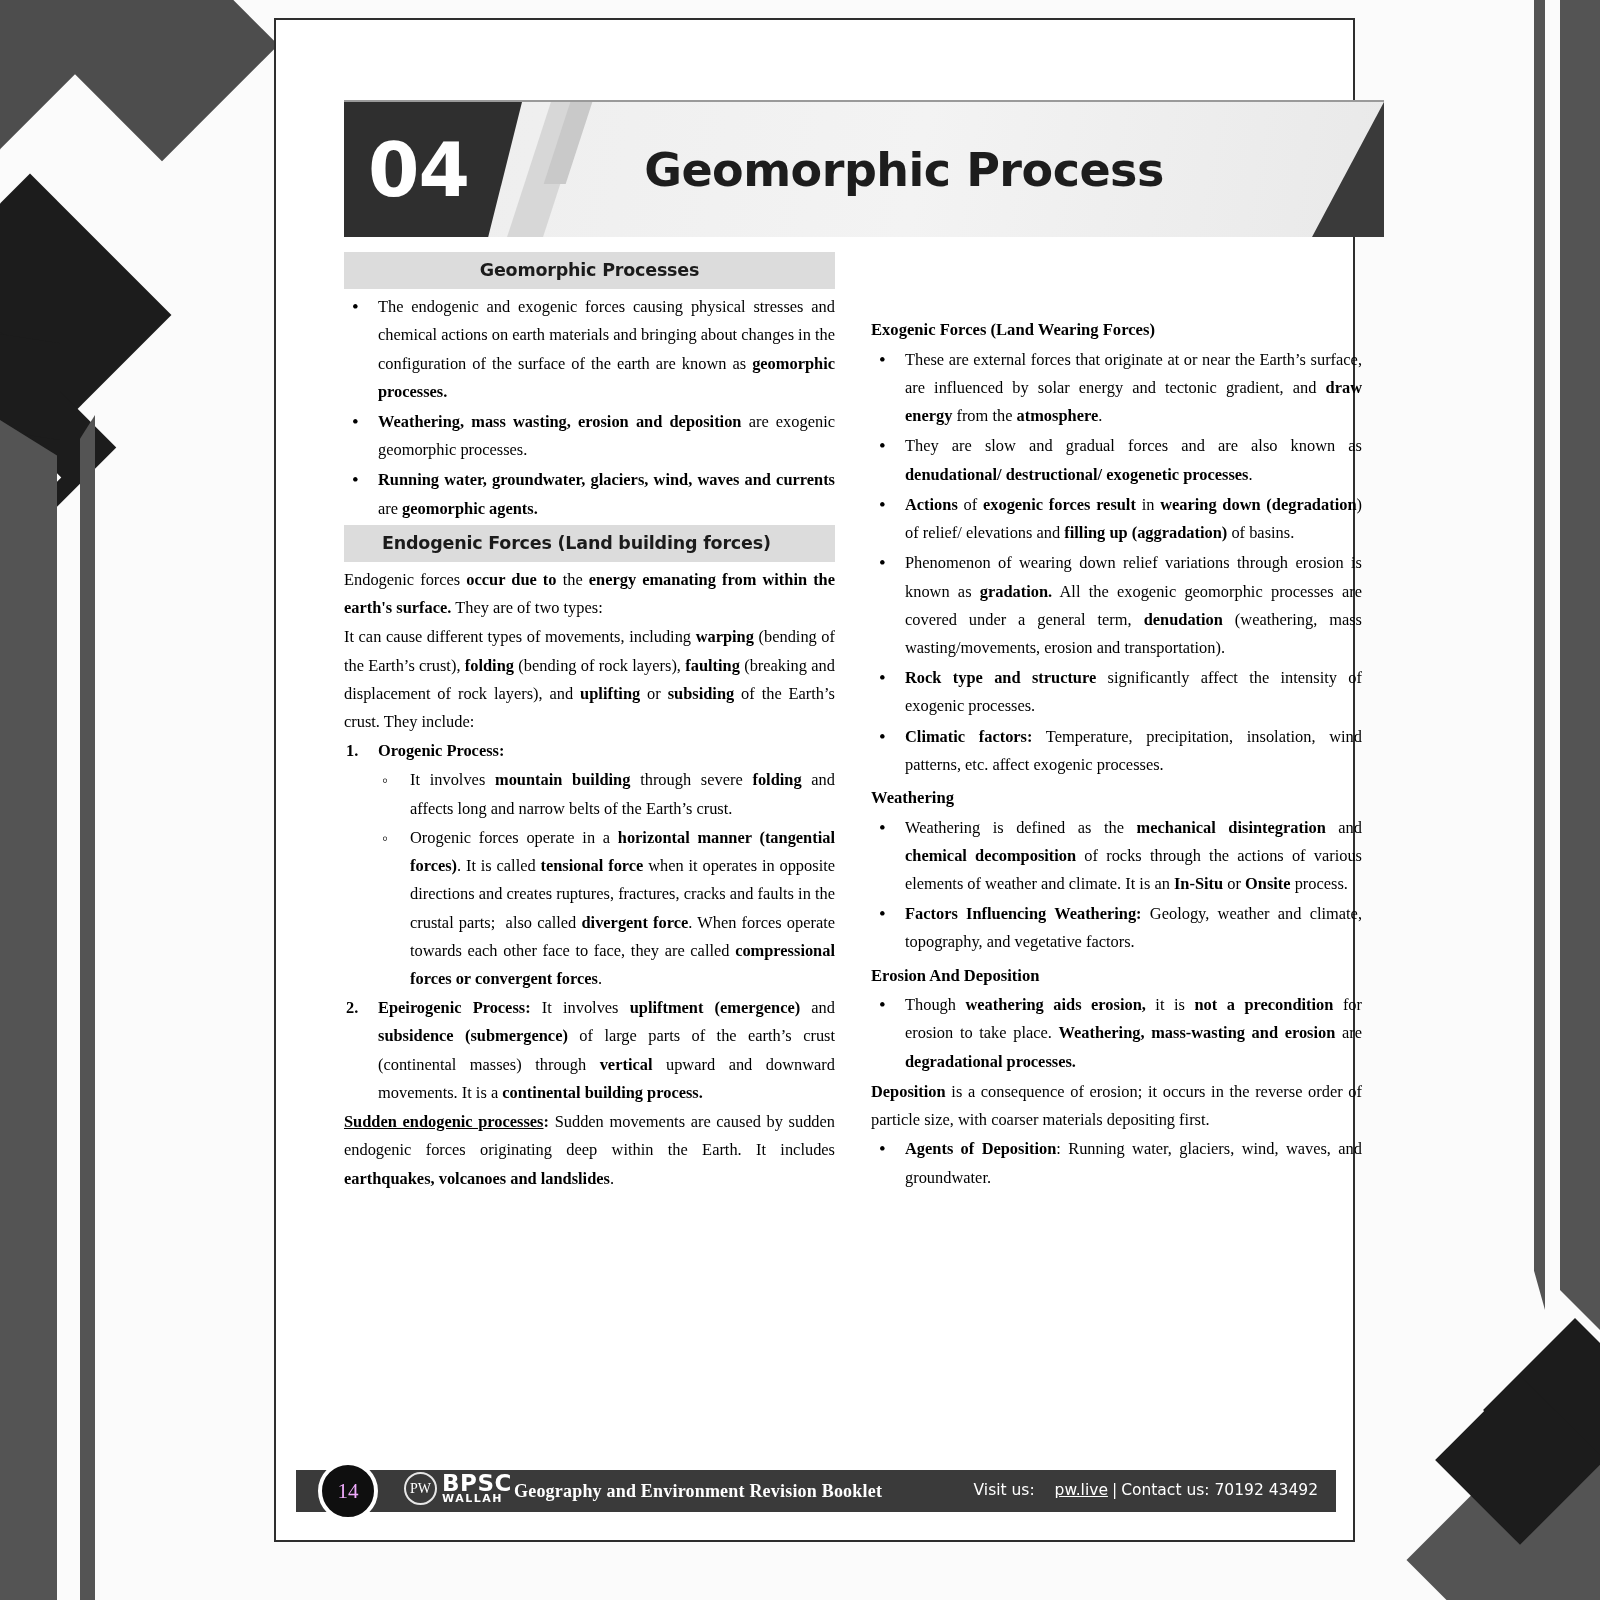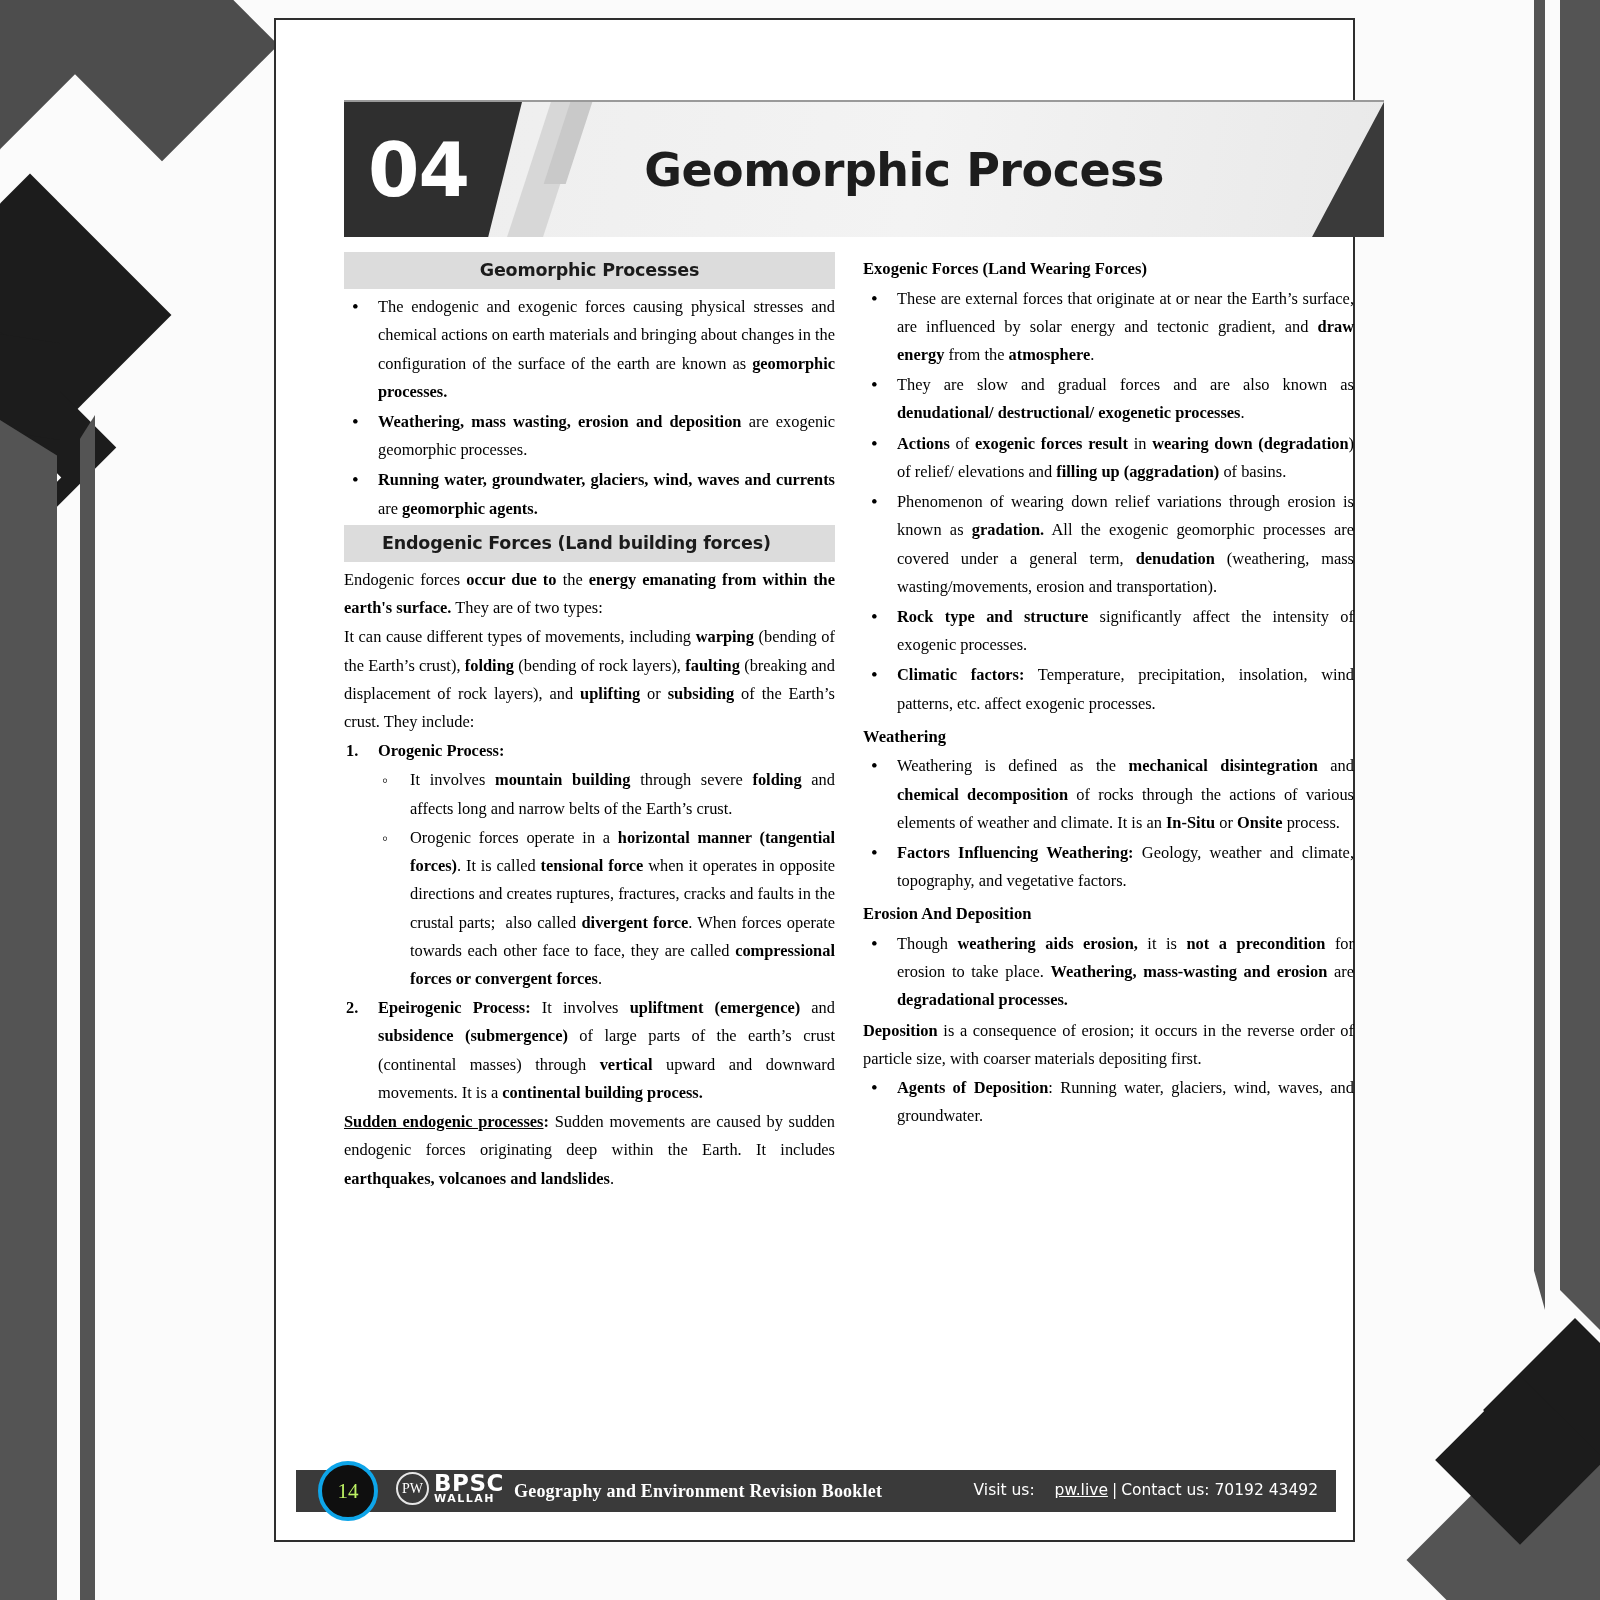--- a/index.html
+++ b/index.html
@@ -149,24 +149,25 @@
     background:#3a3a3a;
     clip-path:polygon(100% 0, 100% 100%, 0 100%);
   }
 
   
   .columns{
     position:relative;
     margin-top:13px;
     width:1040px;
     display:flex;
-    gap:28px;
+    gap:36px;
     font-size:16.4px;
     line-height:1.72;
     color:#000;
+    align-items:flex-end;
   }
   .col{width:491px;}
   .col-r{width:491px;}
 
   .sec-band{
     background:#dcdcdc;
     text-align:center;
     font-family:"DejaVu Sans", sans-serif;
     font-weight:bold;
     font-size:17.5px;
@@ -232,28 +233,28 @@
     width:1040px;height:42px;
     background:#3a3a3a;
     display:flex;align-items:center;
     color:#fff;
   }
   .footer-pagewrap{
     position:absolute;left:22px;top:-9px;
     width:60px;height:60px;
     border-radius:50%;
     background:#0f0f0f;
-    border:4px solid #0ea5e9;
+    border:4px solid #ffffff;
     box-sizing:border-box;
     display:flex;align-items:center;justify-content:center;
     font-family:"Liberation Serif", serif;
-    font-size:21px;color:#bef264;
+    font-size:21px;color:#f0abfc;
   }
   .footer-logo{
-    position:absolute;left:100px;top:2px;
+    position:absolute;left:108px;top:2px;
     display:flex;align-items:center;gap:5px;
   }
   .pw-circle{
     width:29px;height:29px;border-radius:50%;
     border:2px solid #e6e6e6;
     display:flex;align-items:center;justify-content:center;
     font-family:"Liberation Serif", serif;
     font-size:14px;color:#fff;line-height:1;
   }
   .pw-words{line-height:0.92;}

